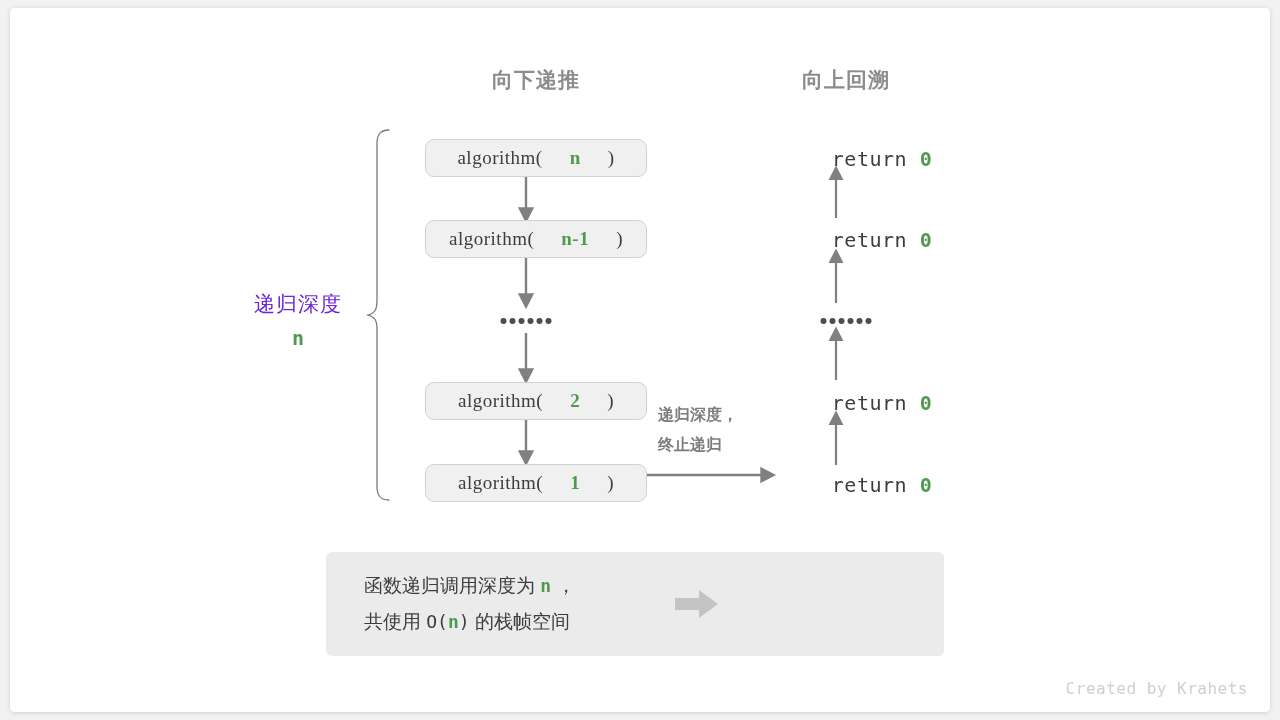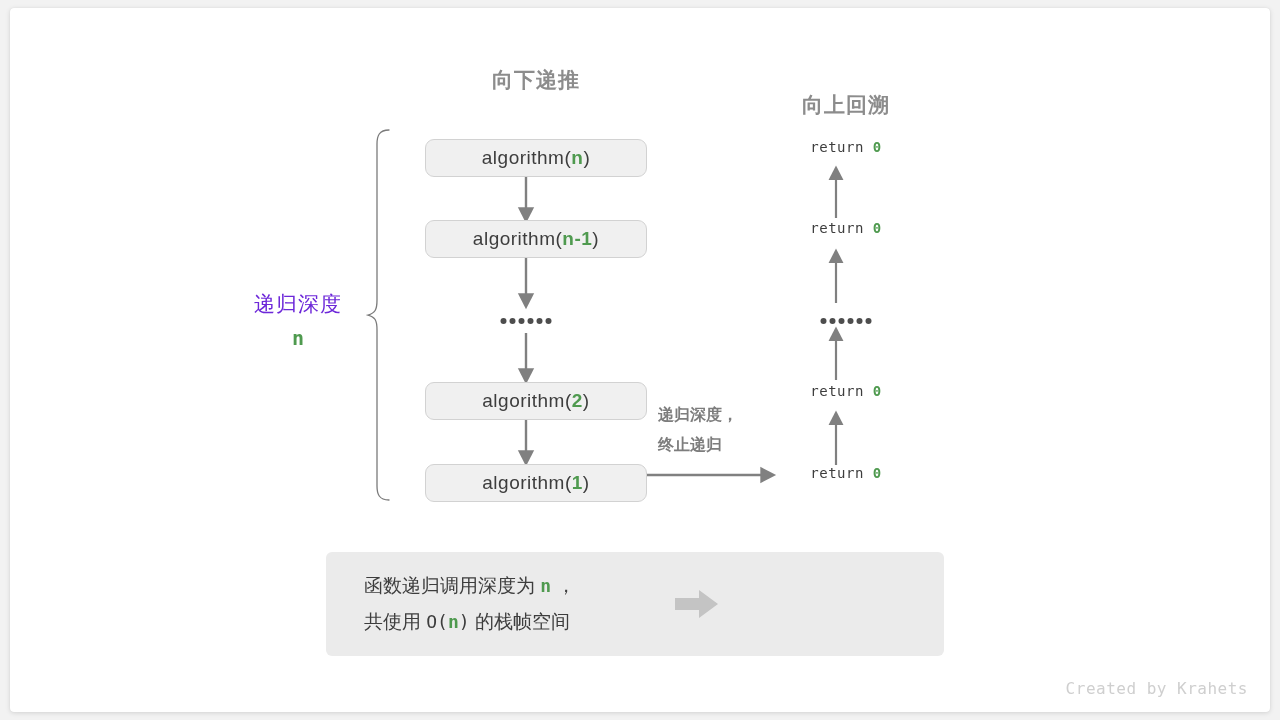--- a/index.html
+++ b/index.html
@@ -29,52 +29,54 @@
   .col-header {
     position: absolute;
     font-size: 21px;
     font-weight: bold;
     color: #8c8c8c;
     letter-spacing: 1px;
     white-space: nowrap;
     transform: translateX(-50%);
   }
   #hdr-down { left: 526px; top: 58px; }
-  #hdr-up   { left: 836px; top: 58px; margin-top: 25px; }
+  #hdr-up   { left: 836px; top: 58px; }
 
   
   .call-box {
     position: absolute;
     left: 415px;
     width: 222px;
     height: 38px;
     box-sizing: border-box;
     background: #f0f0f0;
     border: 1px solid #d2d2d2;
     border-radius: 9px;
     display: flex;
     align-items: center;
     justify-content: center;
-    font-family: Liberation Sans, sans-serif;
+    font-family: Liberation Serif, serif;
     font-size: 19px;
     color: #3d3d3d;
     letter-spacing: 0.5px;
+    gap: 27px;
   }
   .call-box .arg { color: #4f9a4f; font-weight: bold; }
 
   
   .ret-label {
     position: absolute;
-    left: 836px;
+    left: 872px;
     transform: translateX(-50%);
     font-family: "DejaVu Sans Mono", "Liberation Mono", monospace;
-    font-size: 14px;
+    font-size: 20px;
     color: #3d3d3d;
     white-space: nowrap;
     letter-spacing: 0.5px;
+    margin-top: 8px;
   }
   .ret-label .zero { color: #4f9a4f; font-weight: bold; }
 
   
   .dots {
     position: absolute;
     transform: translateX(-50%);
     display: flex;
     gap: 3px;
     align-items: center;

